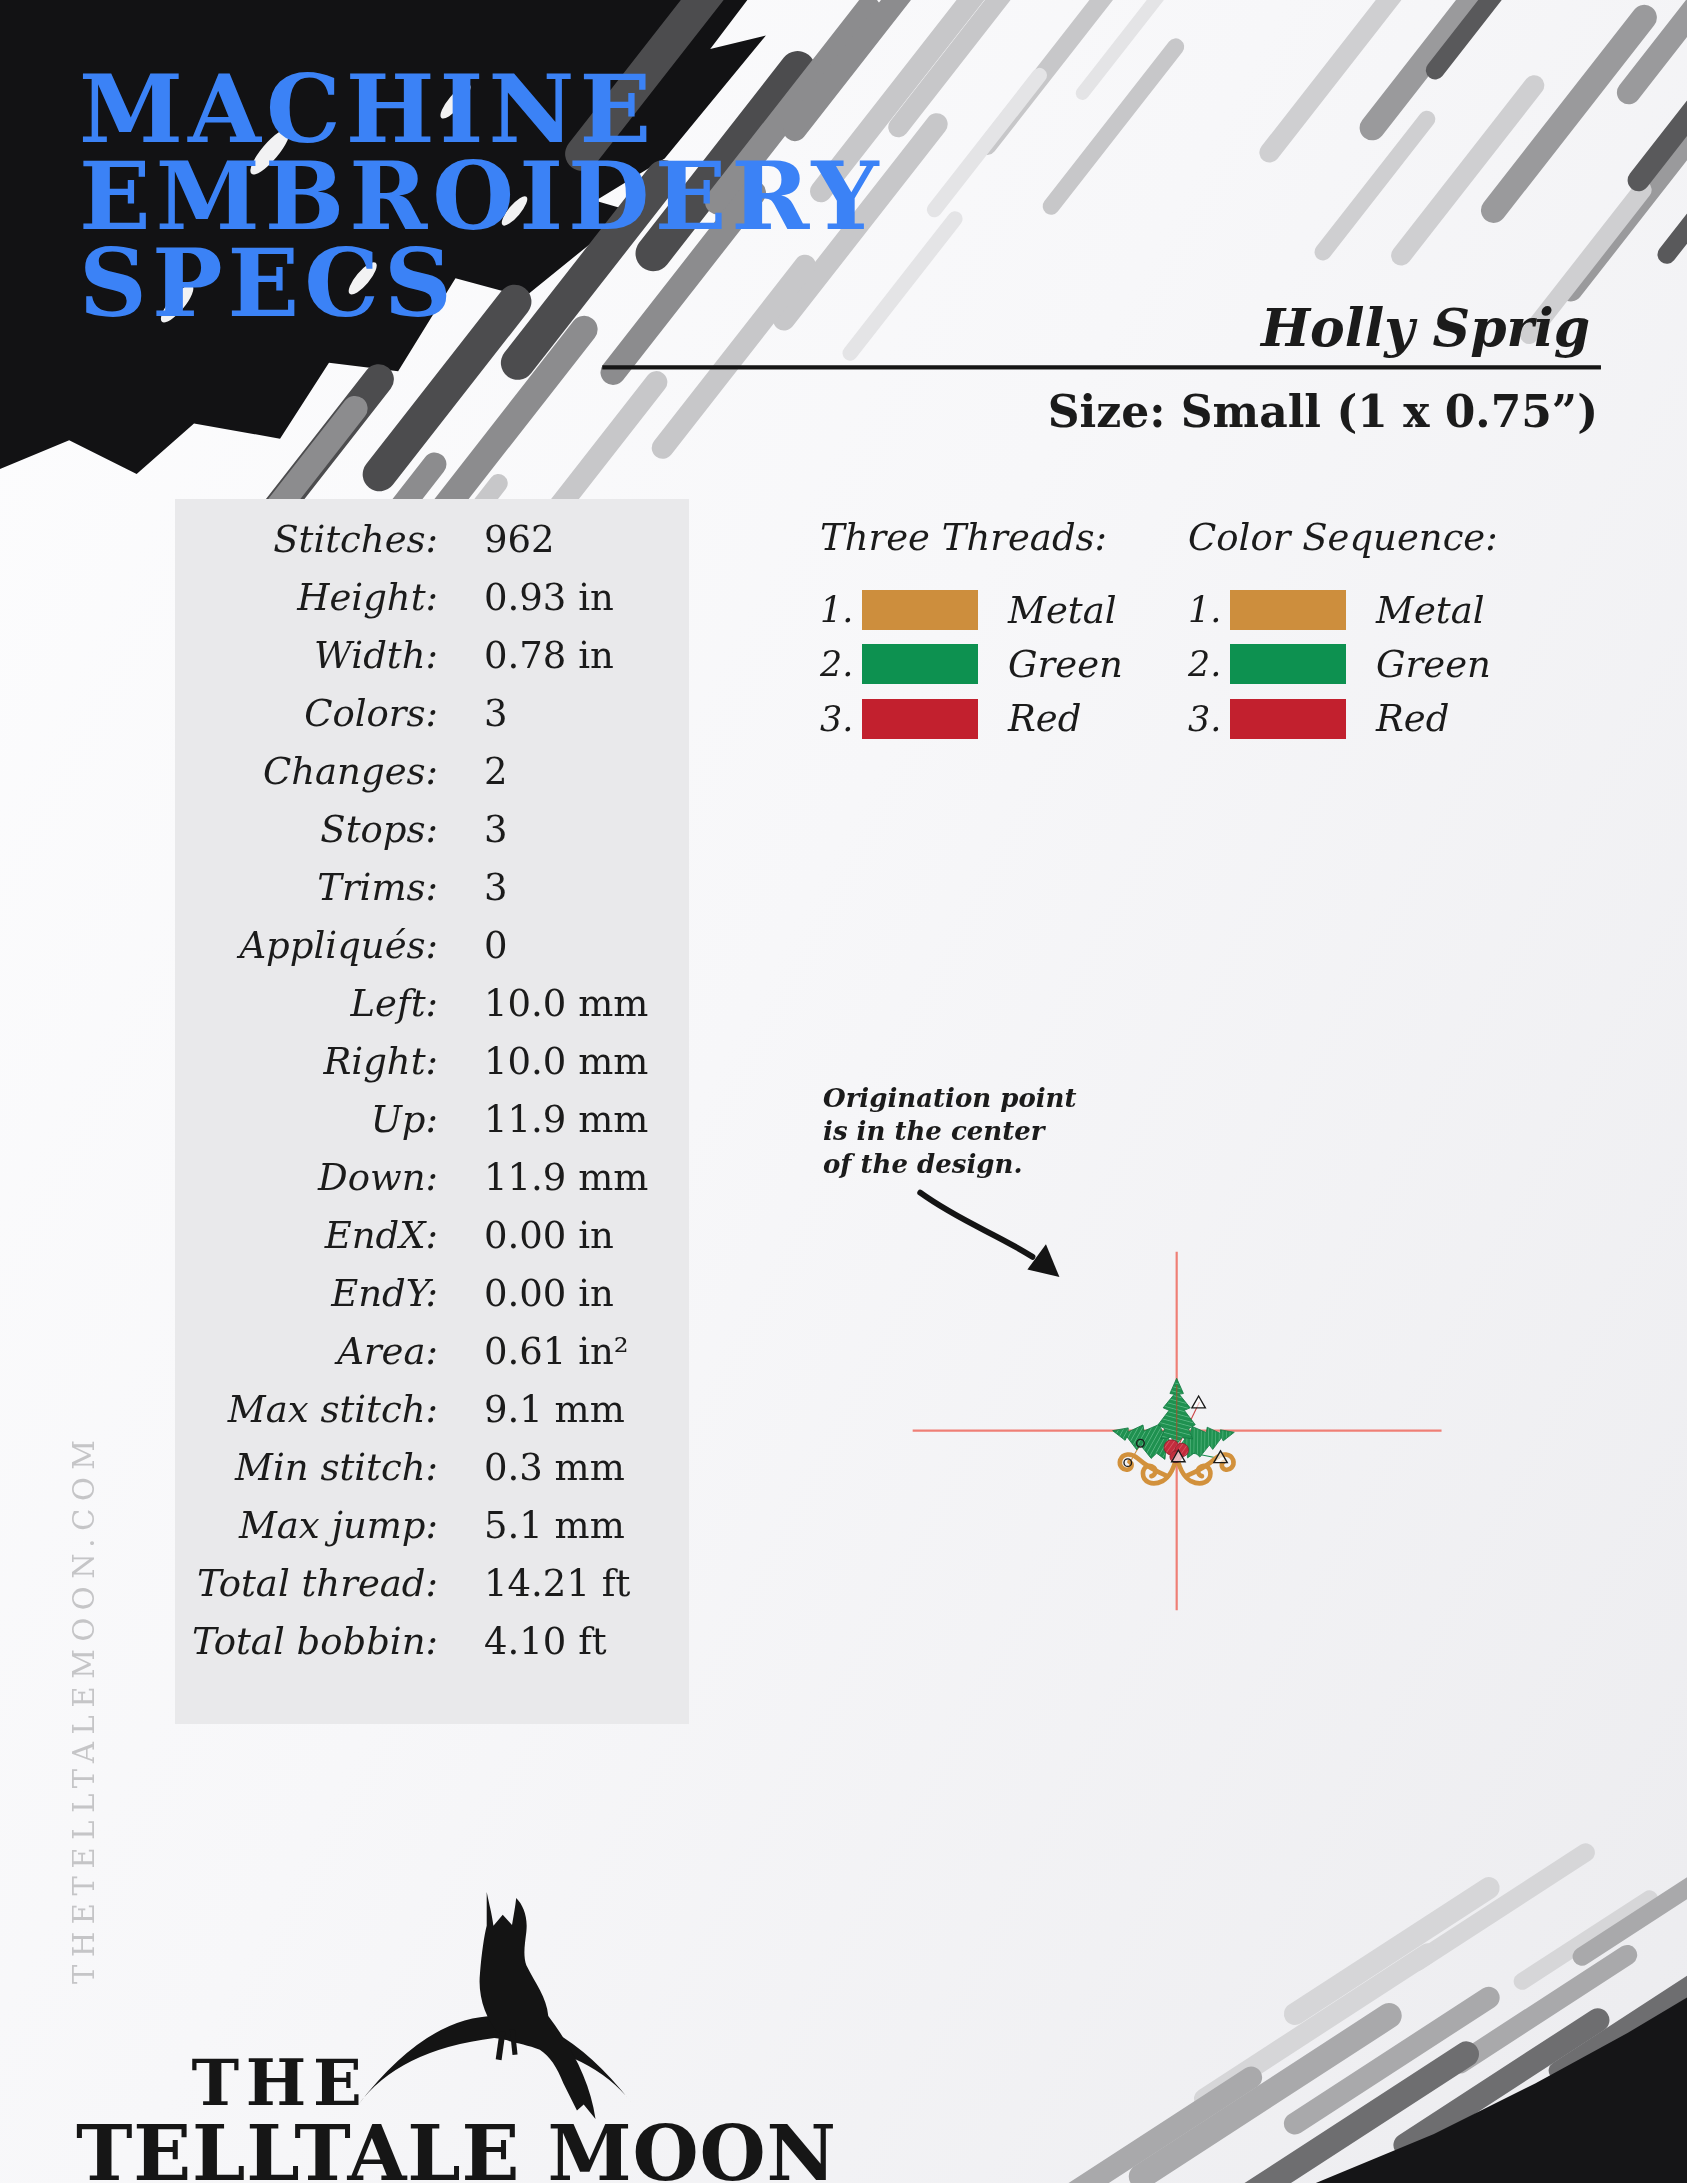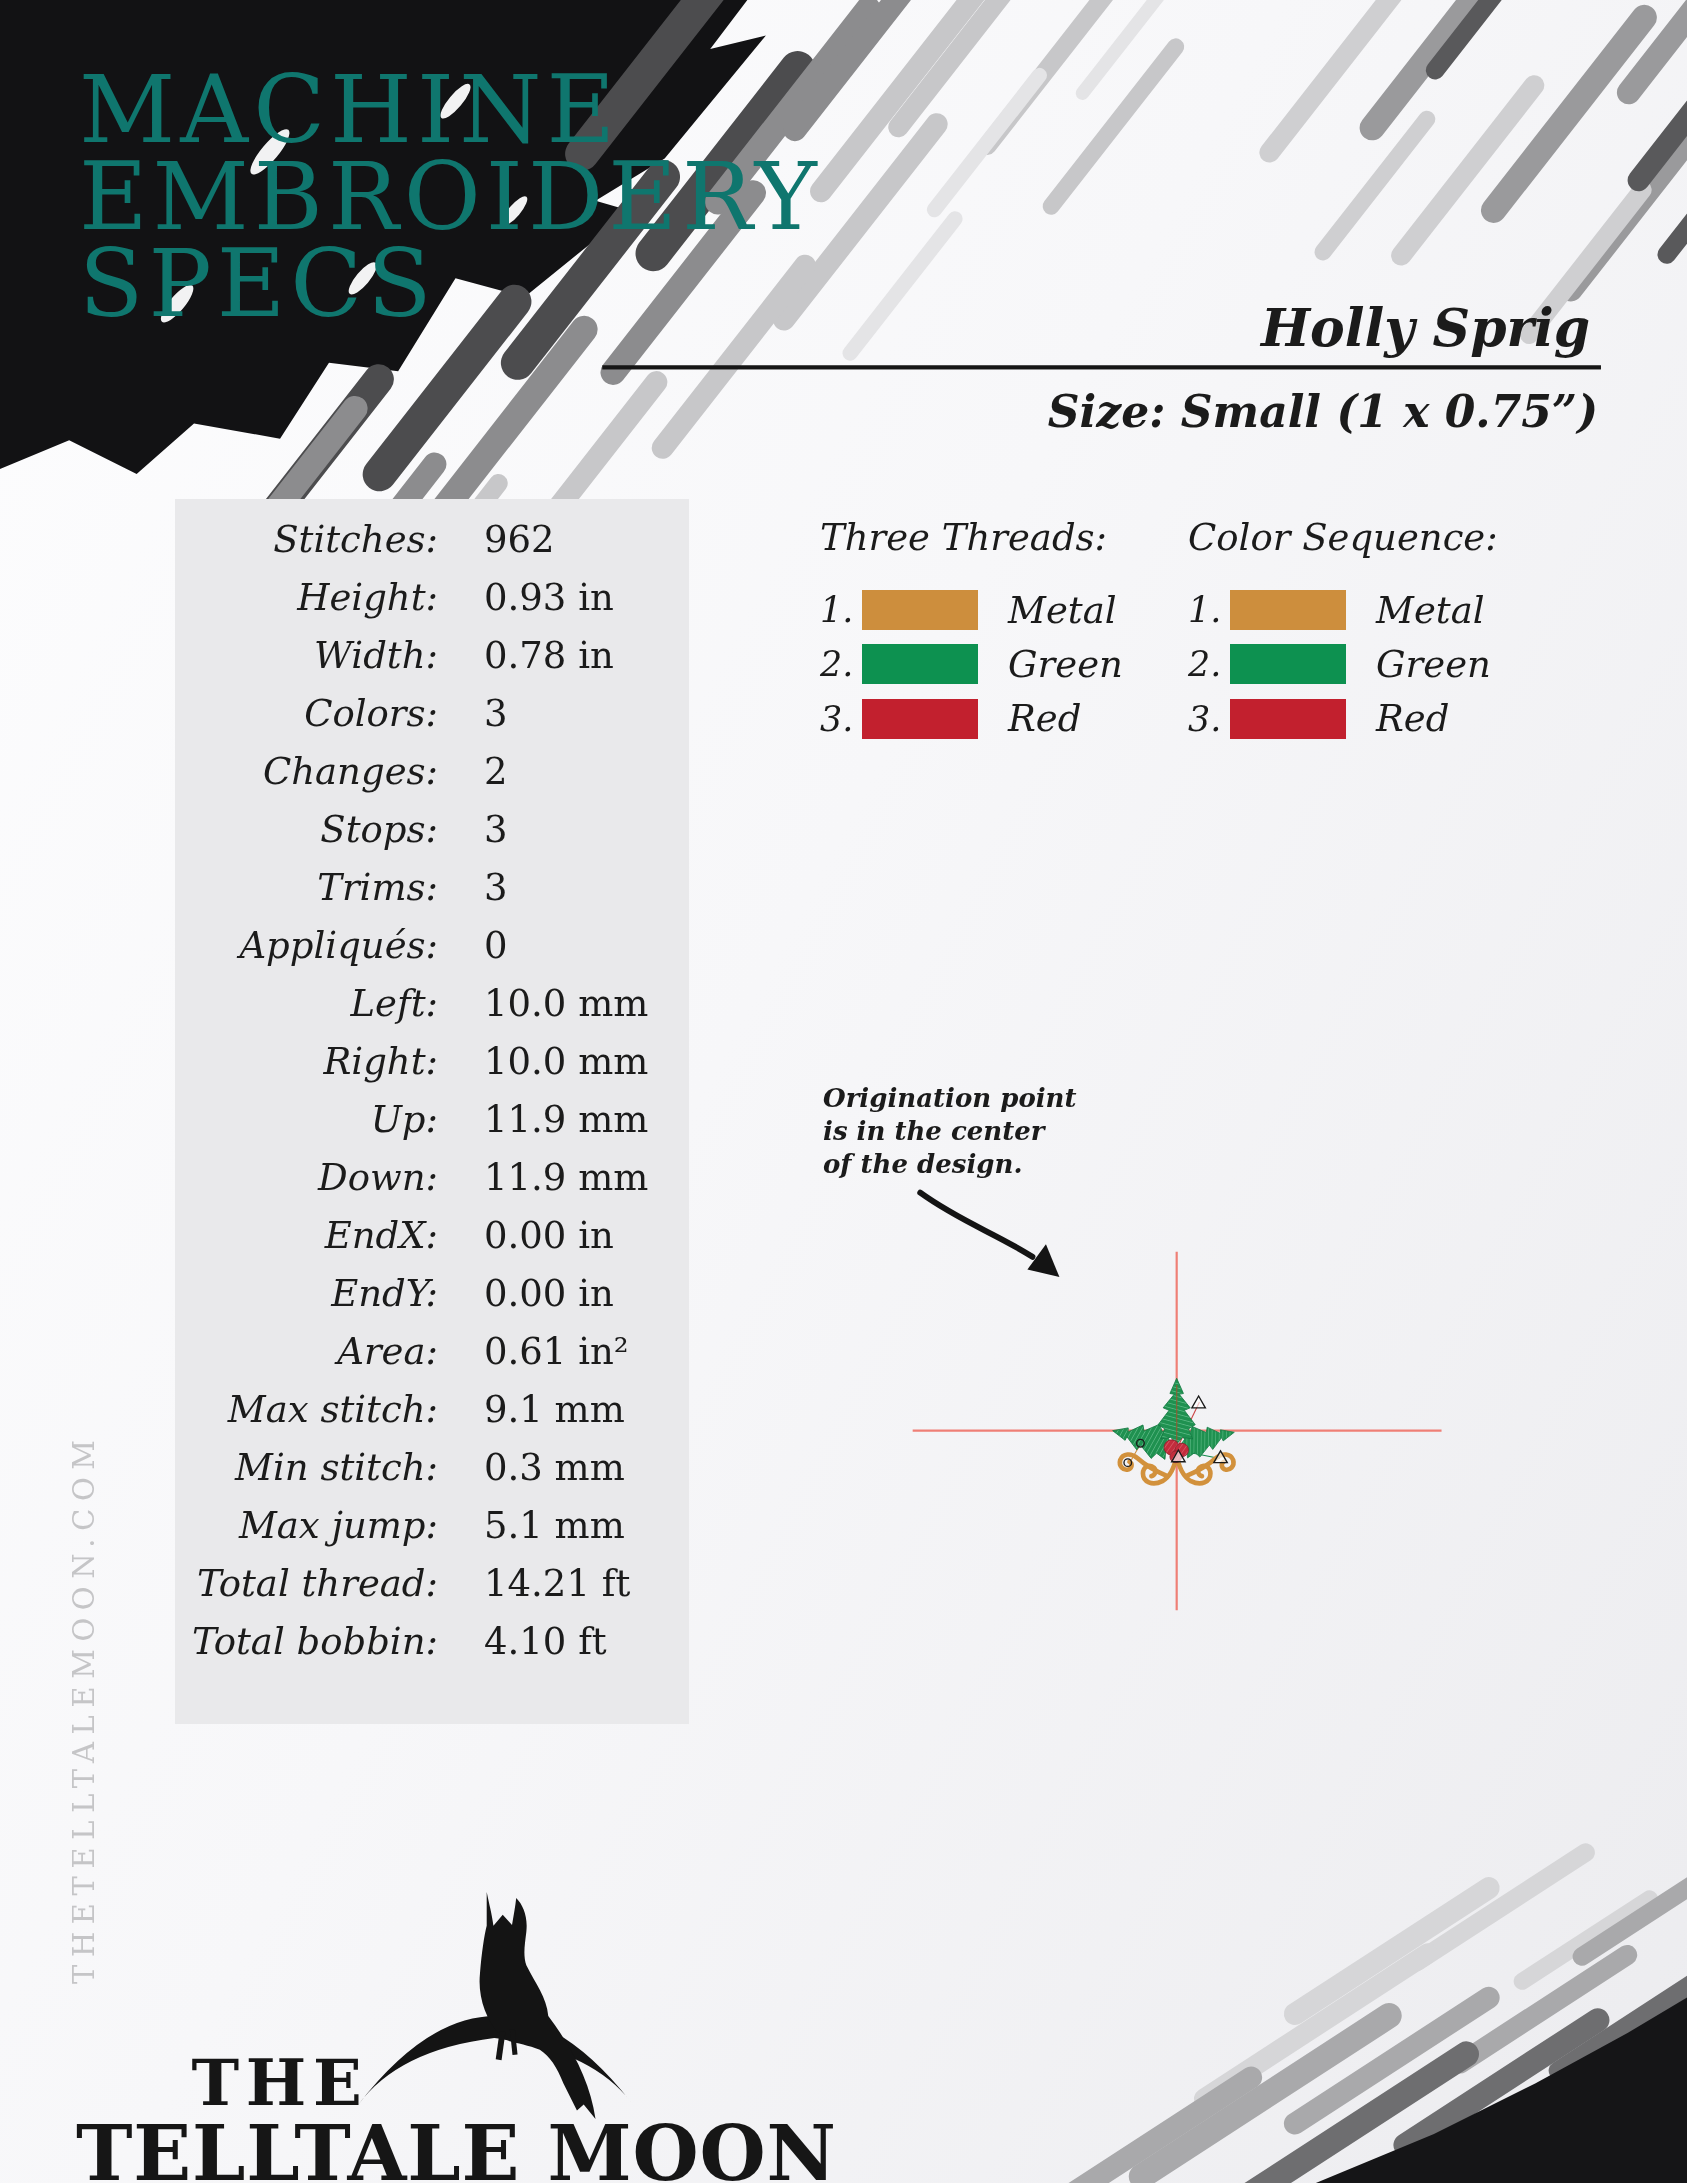--- a/index.html
+++ b/index.html
@@ -5,26 +5,26 @@
   html,body{margin:0;padding:0;}
   body{
     width:1687px;height:2183px;position:relative;overflow:hidden;
     font-family:"DejaVu Serif","Liberation Serif",serif;
     background:linear-gradient(118deg,#fdfdfe 0%,#f7f7f9 45%,#ececef 100%);
     color:#1b1b1b;
   }
   .abs{position:absolute;}
   svg.art{position:absolute;left:0;top:0;width:1687px;height:2183px;z-index:1;}
   
-  .title-block{left:79px;top:66px;z-index:3;color:#0f766e;
-    font-size:94px;line-height:87px;letter-spacing:5px;font-weight:400;}
+  .title-block{left:79px;top:66px;z-index:3;color:#3b82f6;
+    font-size:94px;line-height:87px;letter-spacing:5px;font-weight:700;}
   .title-block div{white-space:nowrap;}
   
   .design-name{right:97px;top:297px;z-index:3;font-size:52px;font-weight:bold;font-style:italic;text-align:center;}
-  .size-line{right:89px;top:386px;z-index:3;font-size:44px;font-weight:bold;font-style:italic;text-align:right;}
+  .size-line{right:89px;top:386px;z-index:3;font-size:44px;font-weight:bold;text-align:right;}
   
   .specs-panel{left:175px;top:499px;width:514px;height:1225px;background:#e9e9eb;z-index:2;
     box-sizing:border-box;padding-top:19.4px;}
   .spec-row{display:flex;height:58px;align-items:flex-start;font-size:37px;}
   .spec-label{flex:0 0 263px;text-align:right;font-style:italic;}
   .spec-value{margin-left:46px;white-space:nowrap;}
   
   .thread-col{z-index:3;}
   .thread-col .t-head{font-size:37px;font-style:italic;height:74px;}
   .t-row{display:flex;align-items:center;height:40px;margin-bottom:14.3px;}

